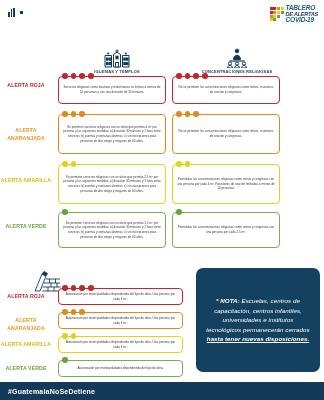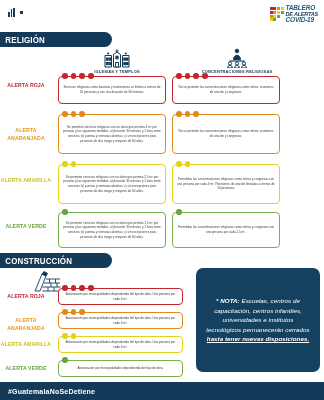--- a/index.html
+++ b/index.html
@@ -135,23 +135,20 @@
           <span style="background:#fff"></span>
       </div>
       <div class="logo-txt">
         <div class="lt1">TABLERO</div>
         <div class="lt2">DE ALERTAS</div>
         <div class="lt3">COVID-19</div>
       </div>
     </div>
   </div>
 
-  <div class="sec-head" style="top:32px;">
-    <span>RELIGIÓN</span>
-  </div>
 
   <div class="colhead" style="left:82px; top:48px; width:70px;">
     <svg width="44" height="20" viewBox="0 0 44 20" style="margin:0 auto;">
       <g fill="none" stroke="#143a5a" stroke-width="1">
         <path d="M22 1.5v3M20.5 3h3"></path>
         <path d="M18.5 6.5 22 4l3.5 2.5V19h-7z" fill="#fff"></path>
         <path d="M10 7.5h6.5V19H10z" fill="#fff"></path>
         <path d="M27.5 7.5H34V19h-6.5z" fill="#fff"></path>
         <path d="M13.2 4.5v2M12.2 5.4h2M30.8 4.5v2M29.8 5.4h2"></path>
         <rect x="20.6" y="14.5" width="2.8" height="4.5" fill="#fff"></rect>
@@ -251,23 +248,20 @@
       <b></b>
     </div>
 
   <div class="card green" style="left:172px; top:212px; width:108px; height:36px;">
     <p>Permitidas las concentraciones religiosas como retiros y congresos con una persona por cada 2,5 m².</p>
   </div>
   <div class="dots d-green" style="left:176px; top:209px;">
       <b></b>
     </div>
 
-  <div class="sec-head" style="top:253px;">
-    <span>CONSTRUCCIÓN</span>
-  </div>
 
   <div class="colhead" style="left:24px; top:270px; width:44px;">
     <svg width="34" height="22" viewBox="0 0 34 22" style="margin:0 auto;">
       <g stroke="#143a5a" stroke-width="0.9" fill="none">
         <path d="M6 21 L13 4 L17 6 L11 21z" fill="#fff"></path>
         <path d="M13 4 L15 1.5 L18.5 3.5 L17 6z" fill="#143a5a"></path>
         <path d="M13.5 21h18M13.5 17h18M15 13h16M17 9h14"></path>
         <path d="M19 21v-4M25 21v-4M22 17v-4M28 17v-4M20.5 13V9M26.5 13V9"></path>
       </g>
     </svg>

